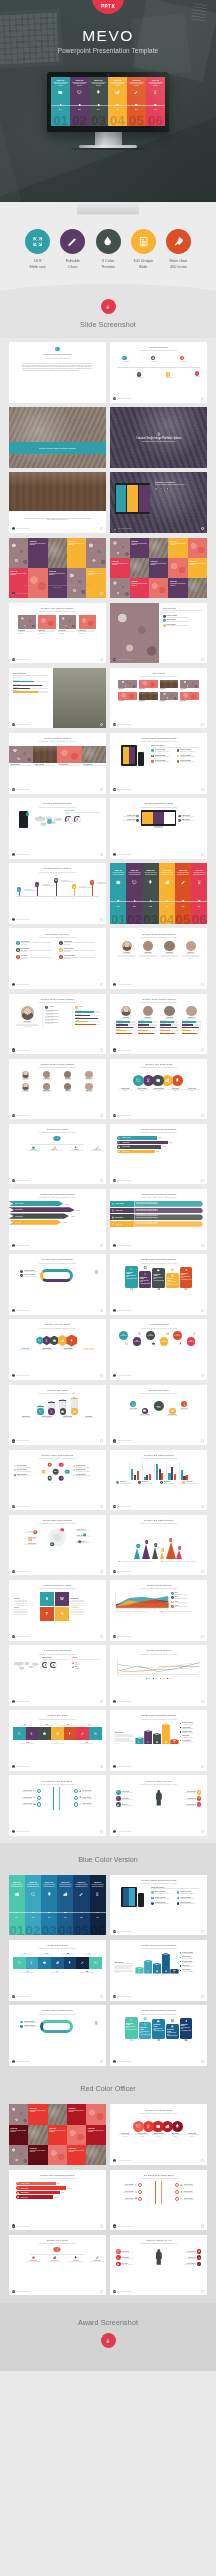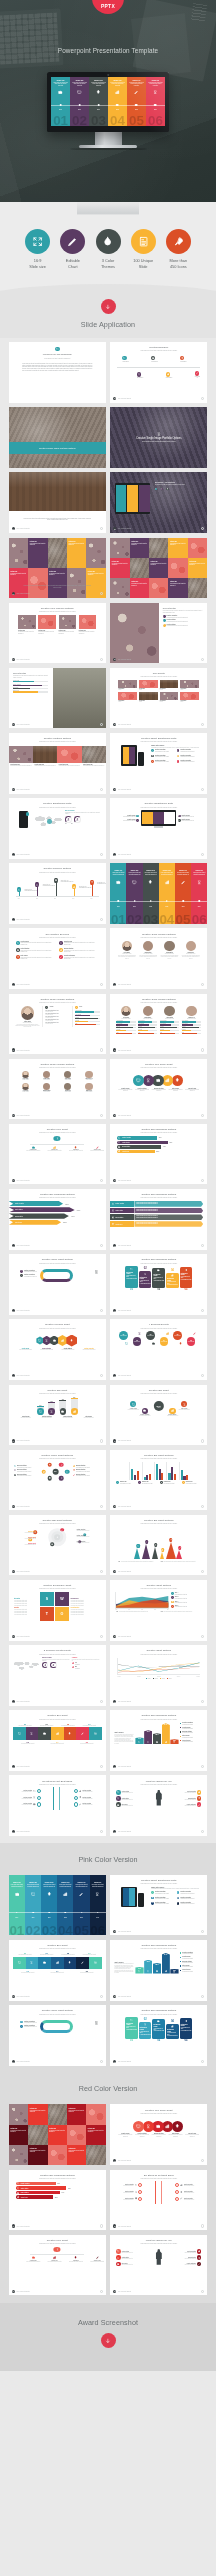--- a/index.html
+++ b/index.html
@@ -300,20 +300,21 @@
   <div class="hero-noise"></div>
   <div class="hero-kb"></div>
   <div class="hero-paper"></div>
   <div class="hero-paper2"></div>
   <div class="hero-coil"></div>
 
   <div class="pptx-badge">
     <span>PPTX</span>
   </div>
 
+  <h1 class="hero-title">MEVO</h1>
   <div class="hero-sub">Powerpoint Presentation Template</div>
 
   <div class="monitor">
     <div class="mon-bezel">
       <div class="mon-cam"></div>
       <div class="mon-screen" id="mon-screen">
           <div class="mon-col" style="background: rgb(47, 160, 168);">
             <h5>Number One</h5>
             <p>Lorem ipsum dolor sit amet nulla lorem ipsum dolor sit amet consectetur</p>
             <div class="mon-ico"><svg width="4.6" height="4.6" viewBox="0 0 24 24" stroke="#fff" stroke-width="1.8" fill="#fff" stroke-linejoin="round" stroke-linecap="round">
@@ -437,21 +438,21 @@
     </div>
   <div class="curve-sep"></div>
 </div>
 
 <div class="sec-band">
   <div class="down-btn">
     <svg width="5.7" height="5.7" viewBox="0 0 24 24" fill="none" stroke="#fff" stroke-width="2.4" stroke-linecap="round" stroke-linejoin="round">
         <path d="M12 5v14M6 13l6 6 6-6"></path>
       </svg>
   </div>
-  <h2 class="sec-title">Slide Application</h2>
+  <h2 class="sec-title">Slide Screenshot</h2>
 </div>
 
 <div class="grid bg-light" id="grid-default">
     <div class="slide">
       <div style="text-align:center;margin-top:4.6px"><span style="display:inline-flex;width:4.6px;height:4.6px;border-radius:50%;background:#2fa0a8;align-items:center;justify-content:center">
           <svg width="2.6" height="2.6" viewBox="0 0 24 24" stroke="#fff" stroke-width="1.8" fill="none" stroke-linejoin="round" stroke-linecap="round">
             <rect x="3" y="5" width="18" height="12" rx="1.5"></rect>
             <path d="M9 20h6"></path>
           </svg>
         </span></div>
@@ -2918,21 +2919,21 @@
       </div>
       <div class="s-foot">
         <span class="fm">m</span>
         <span class="ft">Mevo Powerpoint Template</span>
       </div>
       <div class="s-page">›</div>
     </div>
   </div>
 
 <div class="ver-band">
-  <h2 class="ver-title">Pink Color Version</h2>
+  <h2 class="ver-title">Blue Color Version</h2>
 </div>
 <div class="grid bg-mid" id="grid-blue">
     <div class="slide">
       <div class="six-cols">
         <div class="six-col" style="background:#4ec8ad">
           <h6>Number One</h6>
           <p>Lorem ipsum dolor sit amet consectetur adipiscing elit</p>
           <div class="six-ico"><svg width="4.6" height="4.6" viewBox="0 0 24 24" stroke="#fff" stroke-width="1.8" fill="#fff" stroke-linejoin="round" stroke-linecap="round">
               <rect x="3" y="8" width="18" height="11" rx="1.5"></rect>
               <path d="M9 8V6.5A1.5 1.5 0 0 1 10.5 5h3A1.5 1.5 0 0 1 15 6.5V8"></path>
@@ -3323,21 +3324,21 @@
       </div>
       <div class="s-foot">
         <span class="fm">m</span>
         <span class="ft">Mevo Powerpoint Template</span>
       </div>
       <div class="s-page">›</div>
     </div>
   </div>
 
 <div class="ver-band">
-  <h2 class="ver-title">Red Color Version</h2>
+  <h2 class="ver-title">Red Color Officer</h2>
 </div>
 <div class="grid bg-mid" id="grid-red">
     <div class="slide">
       <div class="mosaic">
         <div class="mo photo cork"></div>
         <div class="mo txt" style="background:#e8382f">
           <h6>Portfolio Two</h6>
           <p>Lorem ipsum dolor sit amet consectetur adipiscing elit</p>
         </div>
         <div class="mo photo"></div>

